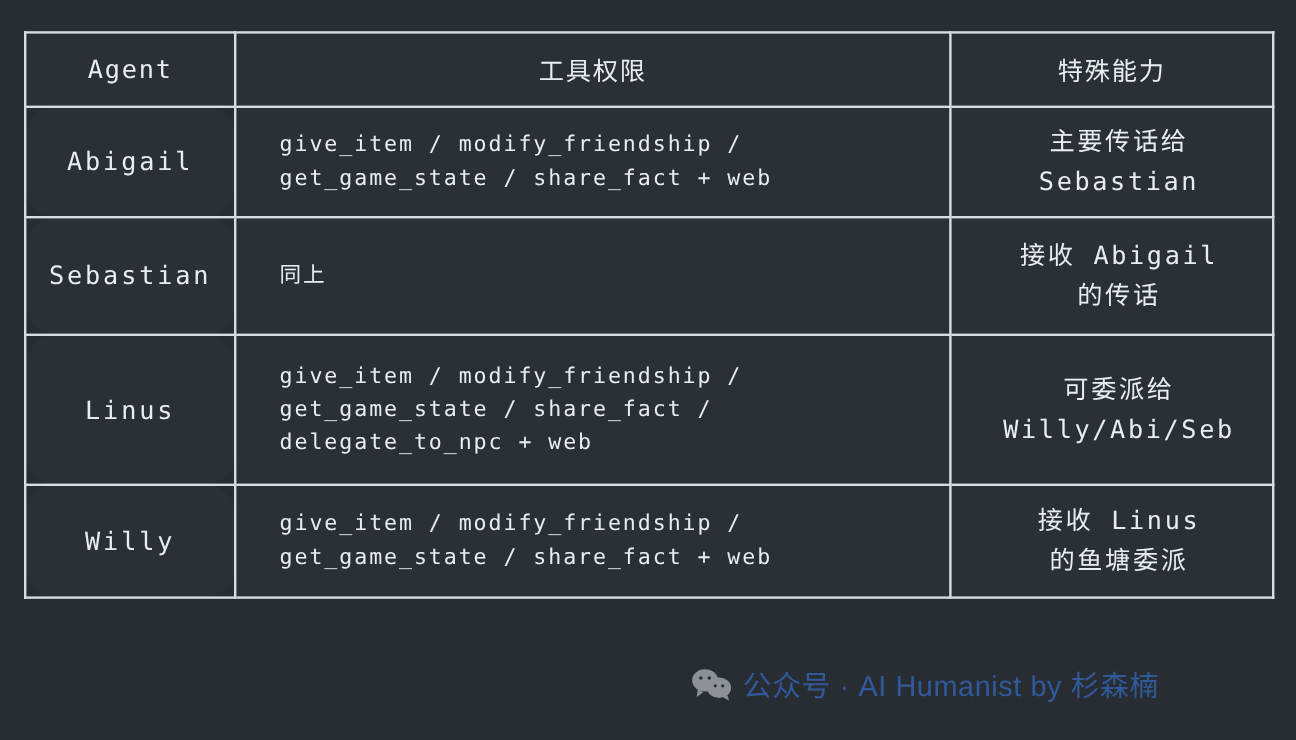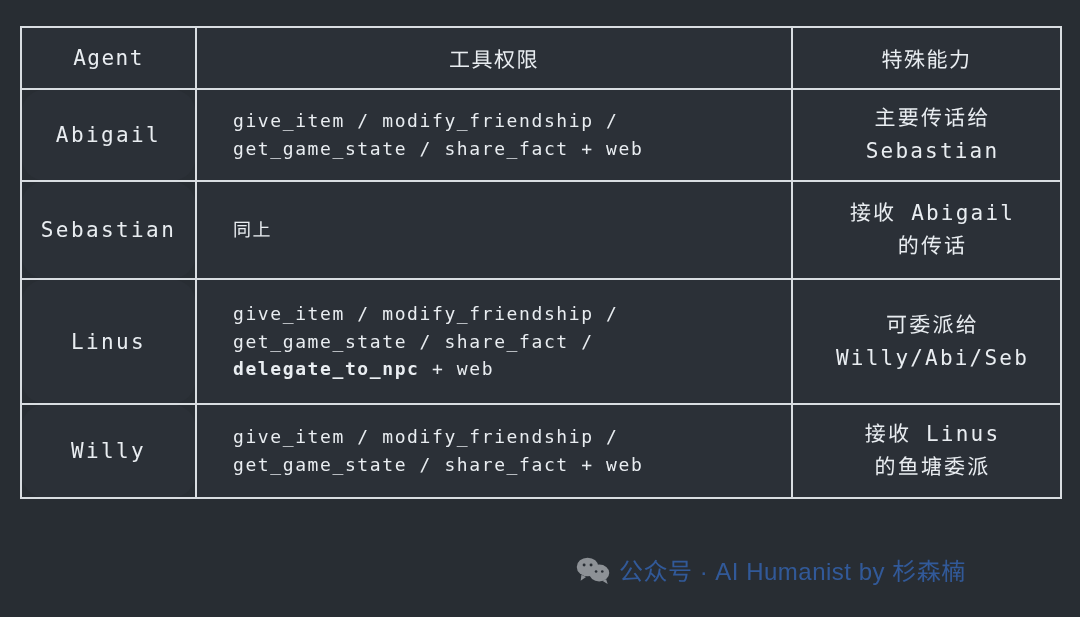--- a/index.html
+++ b/index.html
@@ -91,21 +91,21 @@
     white-space: pre-line;
   }
 
   
   tr.r-0 td { height: 92px; }
   tr.r-1 td { height: 98px; }
   tr.r-2 td { height: 95px; }
   tr.r-3 td { height: 125px; }
   tr.r-4 td { height: 94px; }
 
-  .bold-tool { font-weight: bold; }
+  .bold-tool { font-weight: normal; }
 
   
   .watermark {
     position: absolute;
     left: 576px;
     top: 552px;
     display: flex;
     align-items: center;
     gap: 9px;
     pointer-events: none;

